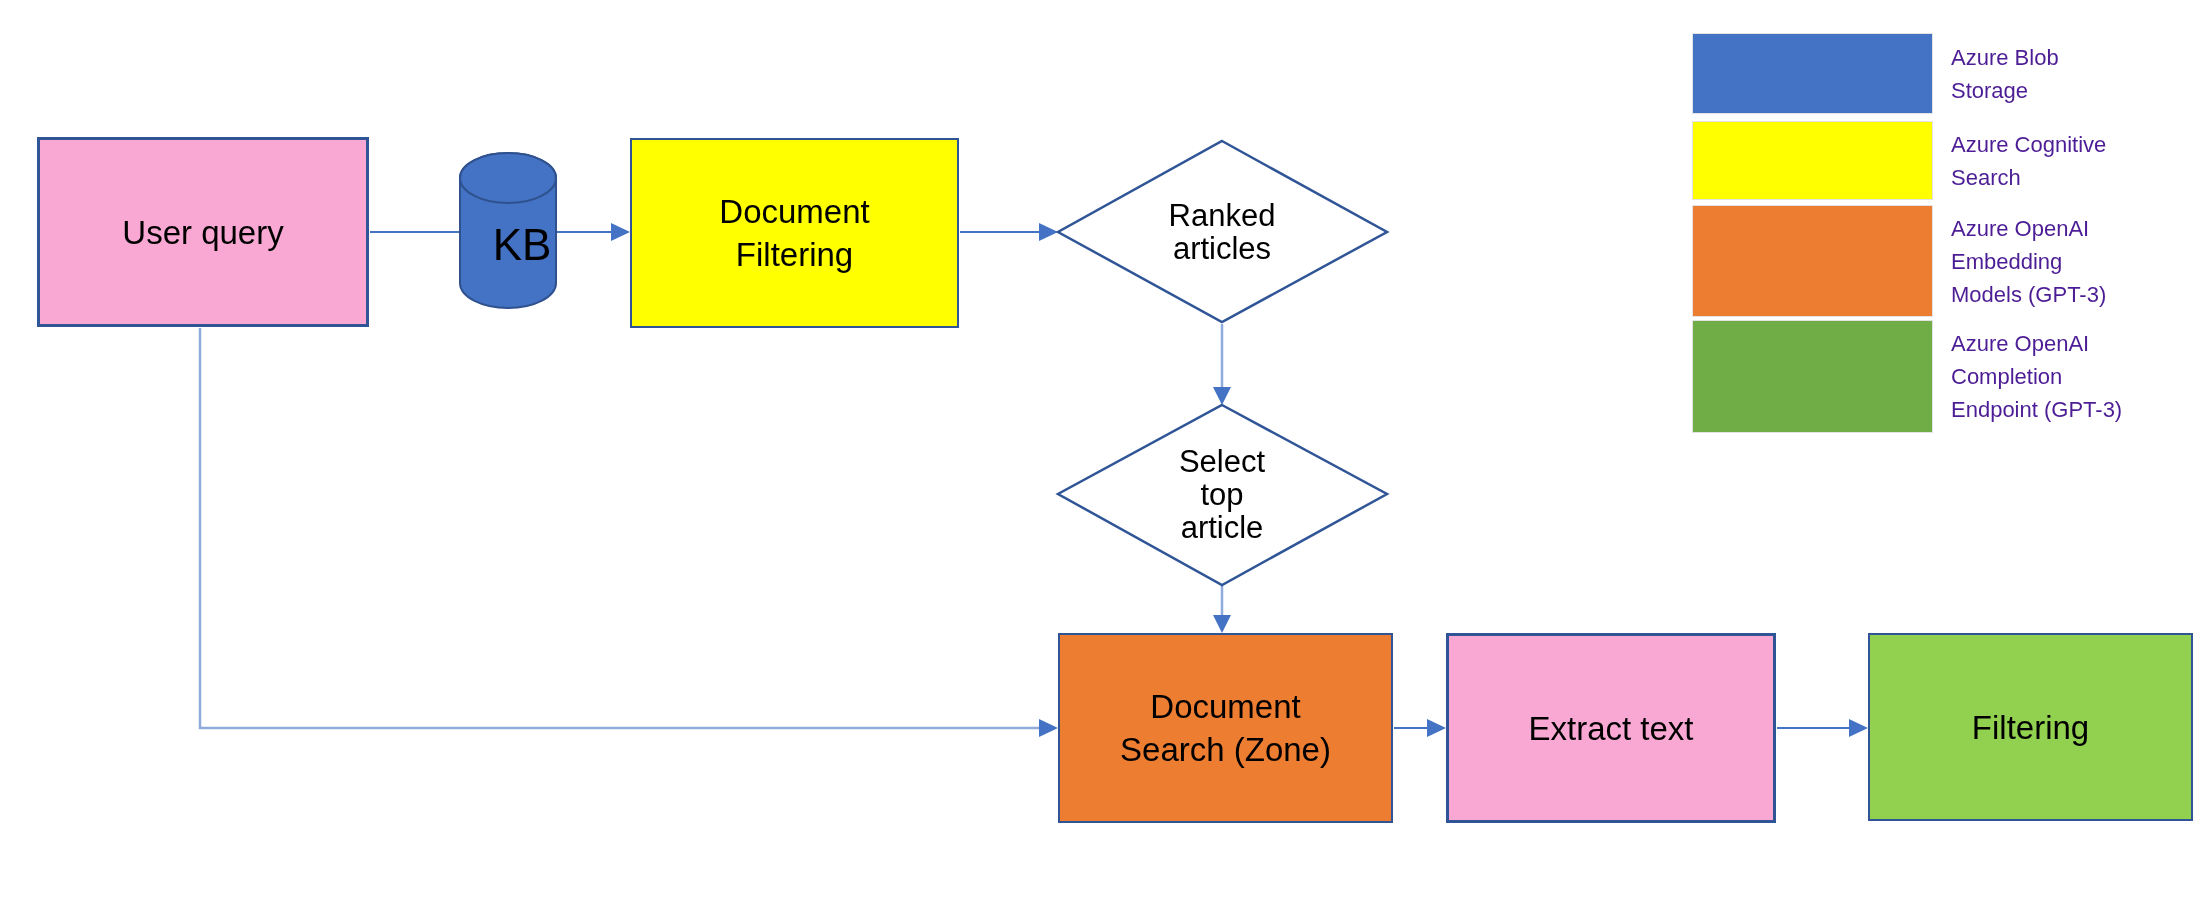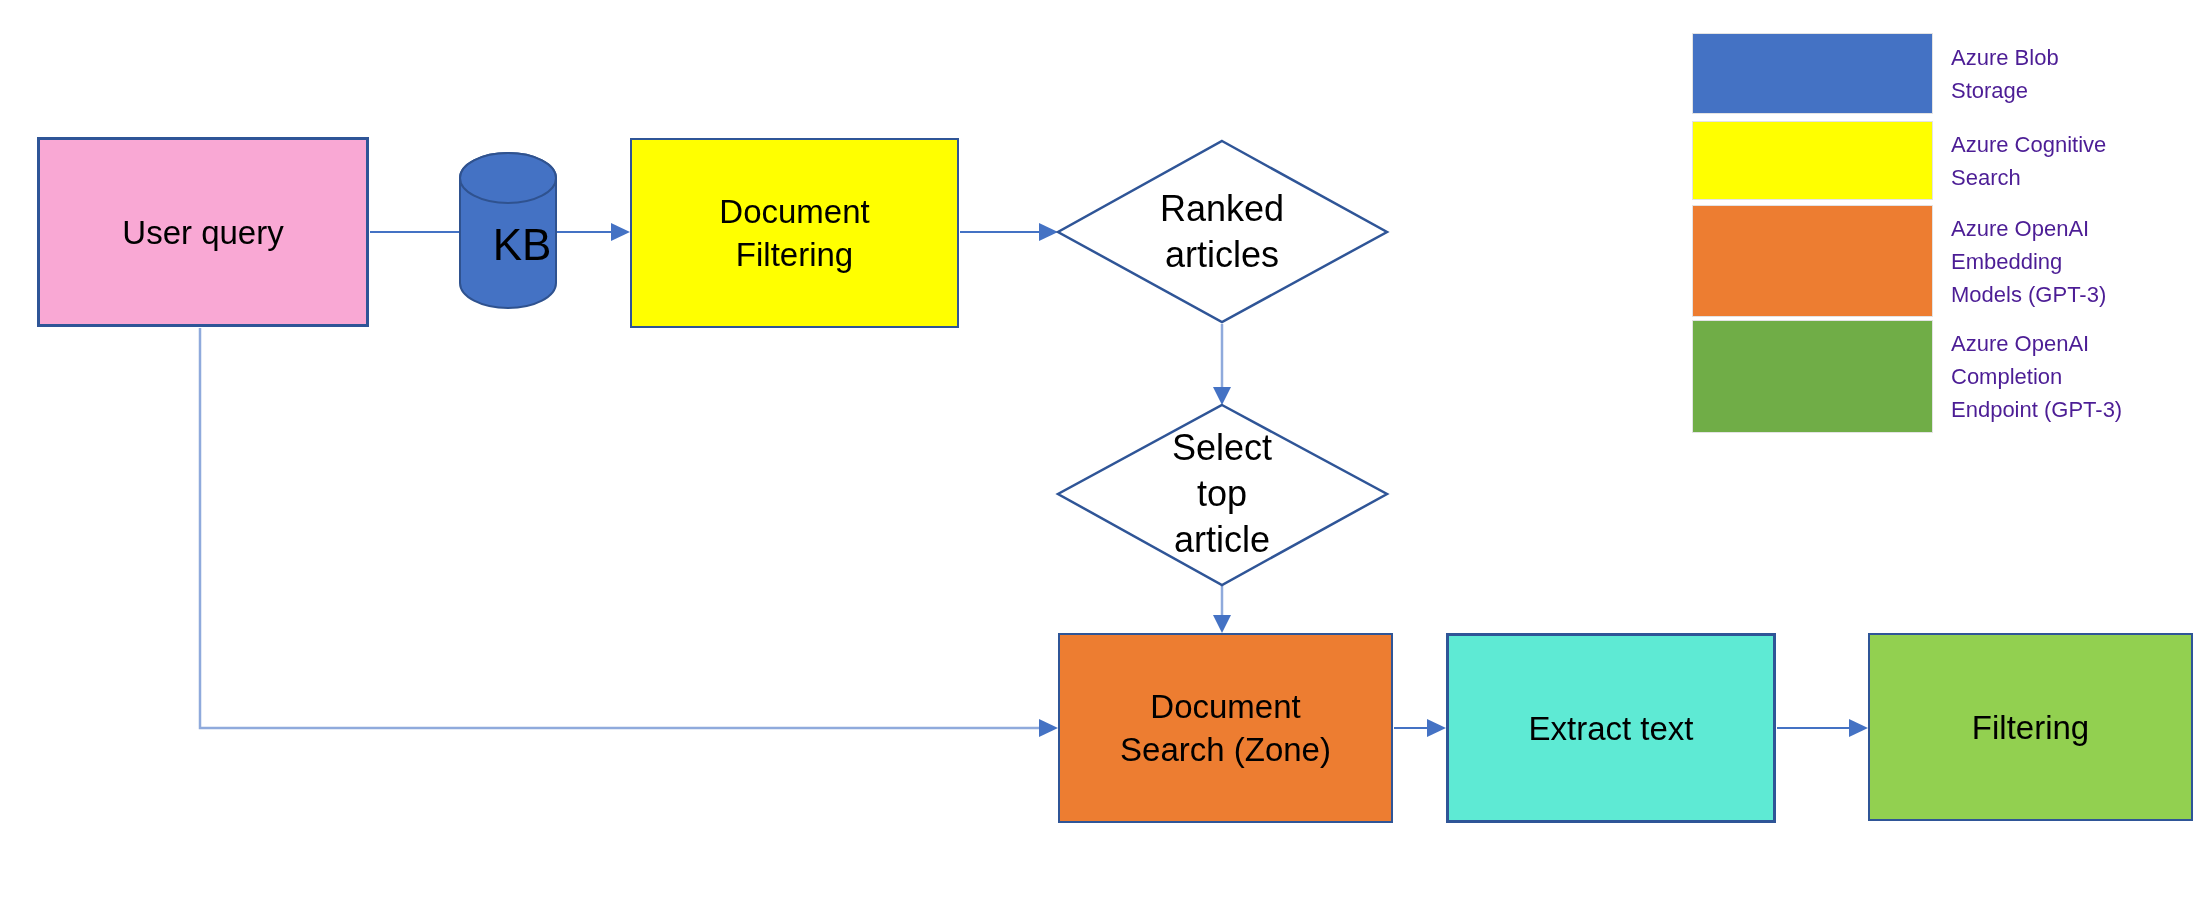--- a/index.html
+++ b/index.html
@@ -40,22 +40,22 @@
   .border-thick { border-width: 3px; }
   .border-thin  { border-width: 2px; }
   .shape-label {
     position: absolute;
     display: flex;
     align-items: center;
     justify-content: center;
     text-align: center;
     white-space: pre-line;
     color: #000000;
-    font-size: 36px;
-    line-height: 46px;
+    font-size: 31px;
+    line-height: 33px;
   }
   .kb-text {
     font-size: 44px;
     line-height: 44px;
     margin-left: 14px;
   }
   .legend-swatch {
     position: absolute;
     left: 1692px;
     width: 241px;
@@ -114,21 +114,21 @@
   </svg>
 
   <div class="node box border-thick" style="left: 37px; top: 137px; width: 332px; height: 190px; background-color: #f9a8d4; border-color: rgb(47, 85, 151);">User query</div>
 
   <div class="node box border-thin" style="left: 630px; top: 138px; width: 329px; height: 190px; background-color: rgb(255, 255, 0); border-color: rgb(47, 85, 151);">Document
 Filtering</div>
 
   <div class="node box border-thin" style="left: 1058px; top: 633px; width: 335px; height: 190px; background-color: rgb(237, 125, 49); border-color: rgb(47, 85, 151);">Document
 Search (Zone)</div>
 
-  <div class="node box border-thick" style="left: 1446px; top: 633px; width: 330px; height: 190px; background-color: #5eead4; border-color: rgb(47, 85, 151);">Extract text</div>
+  <div class="node box border-thick" style="left: 1446px; top: 633px; width: 330px; height: 190px; background-color: #f9a8d4; border-color: rgb(47, 85, 151);">Extract text</div>
 
   <div class="node box border-thin" style="left: 1868px; top: 633px; width: 325px; height: 188px; background-color: rgb(146, 208, 80); border-color: rgb(47, 85, 151);">Filtering</div>
 
   <div class="shape-label kb-text" style="left:460px; top:205px; width:96px; height:80px;">KB</div>
 
   <div class="shape-label" style="left:1122px; top:182px; width:200px; height:100px;">Ranked
 articles</div>
 
   <div class="shape-label" style="left:1122px; top:431px; width:200px; height:126px;">Select
 top

